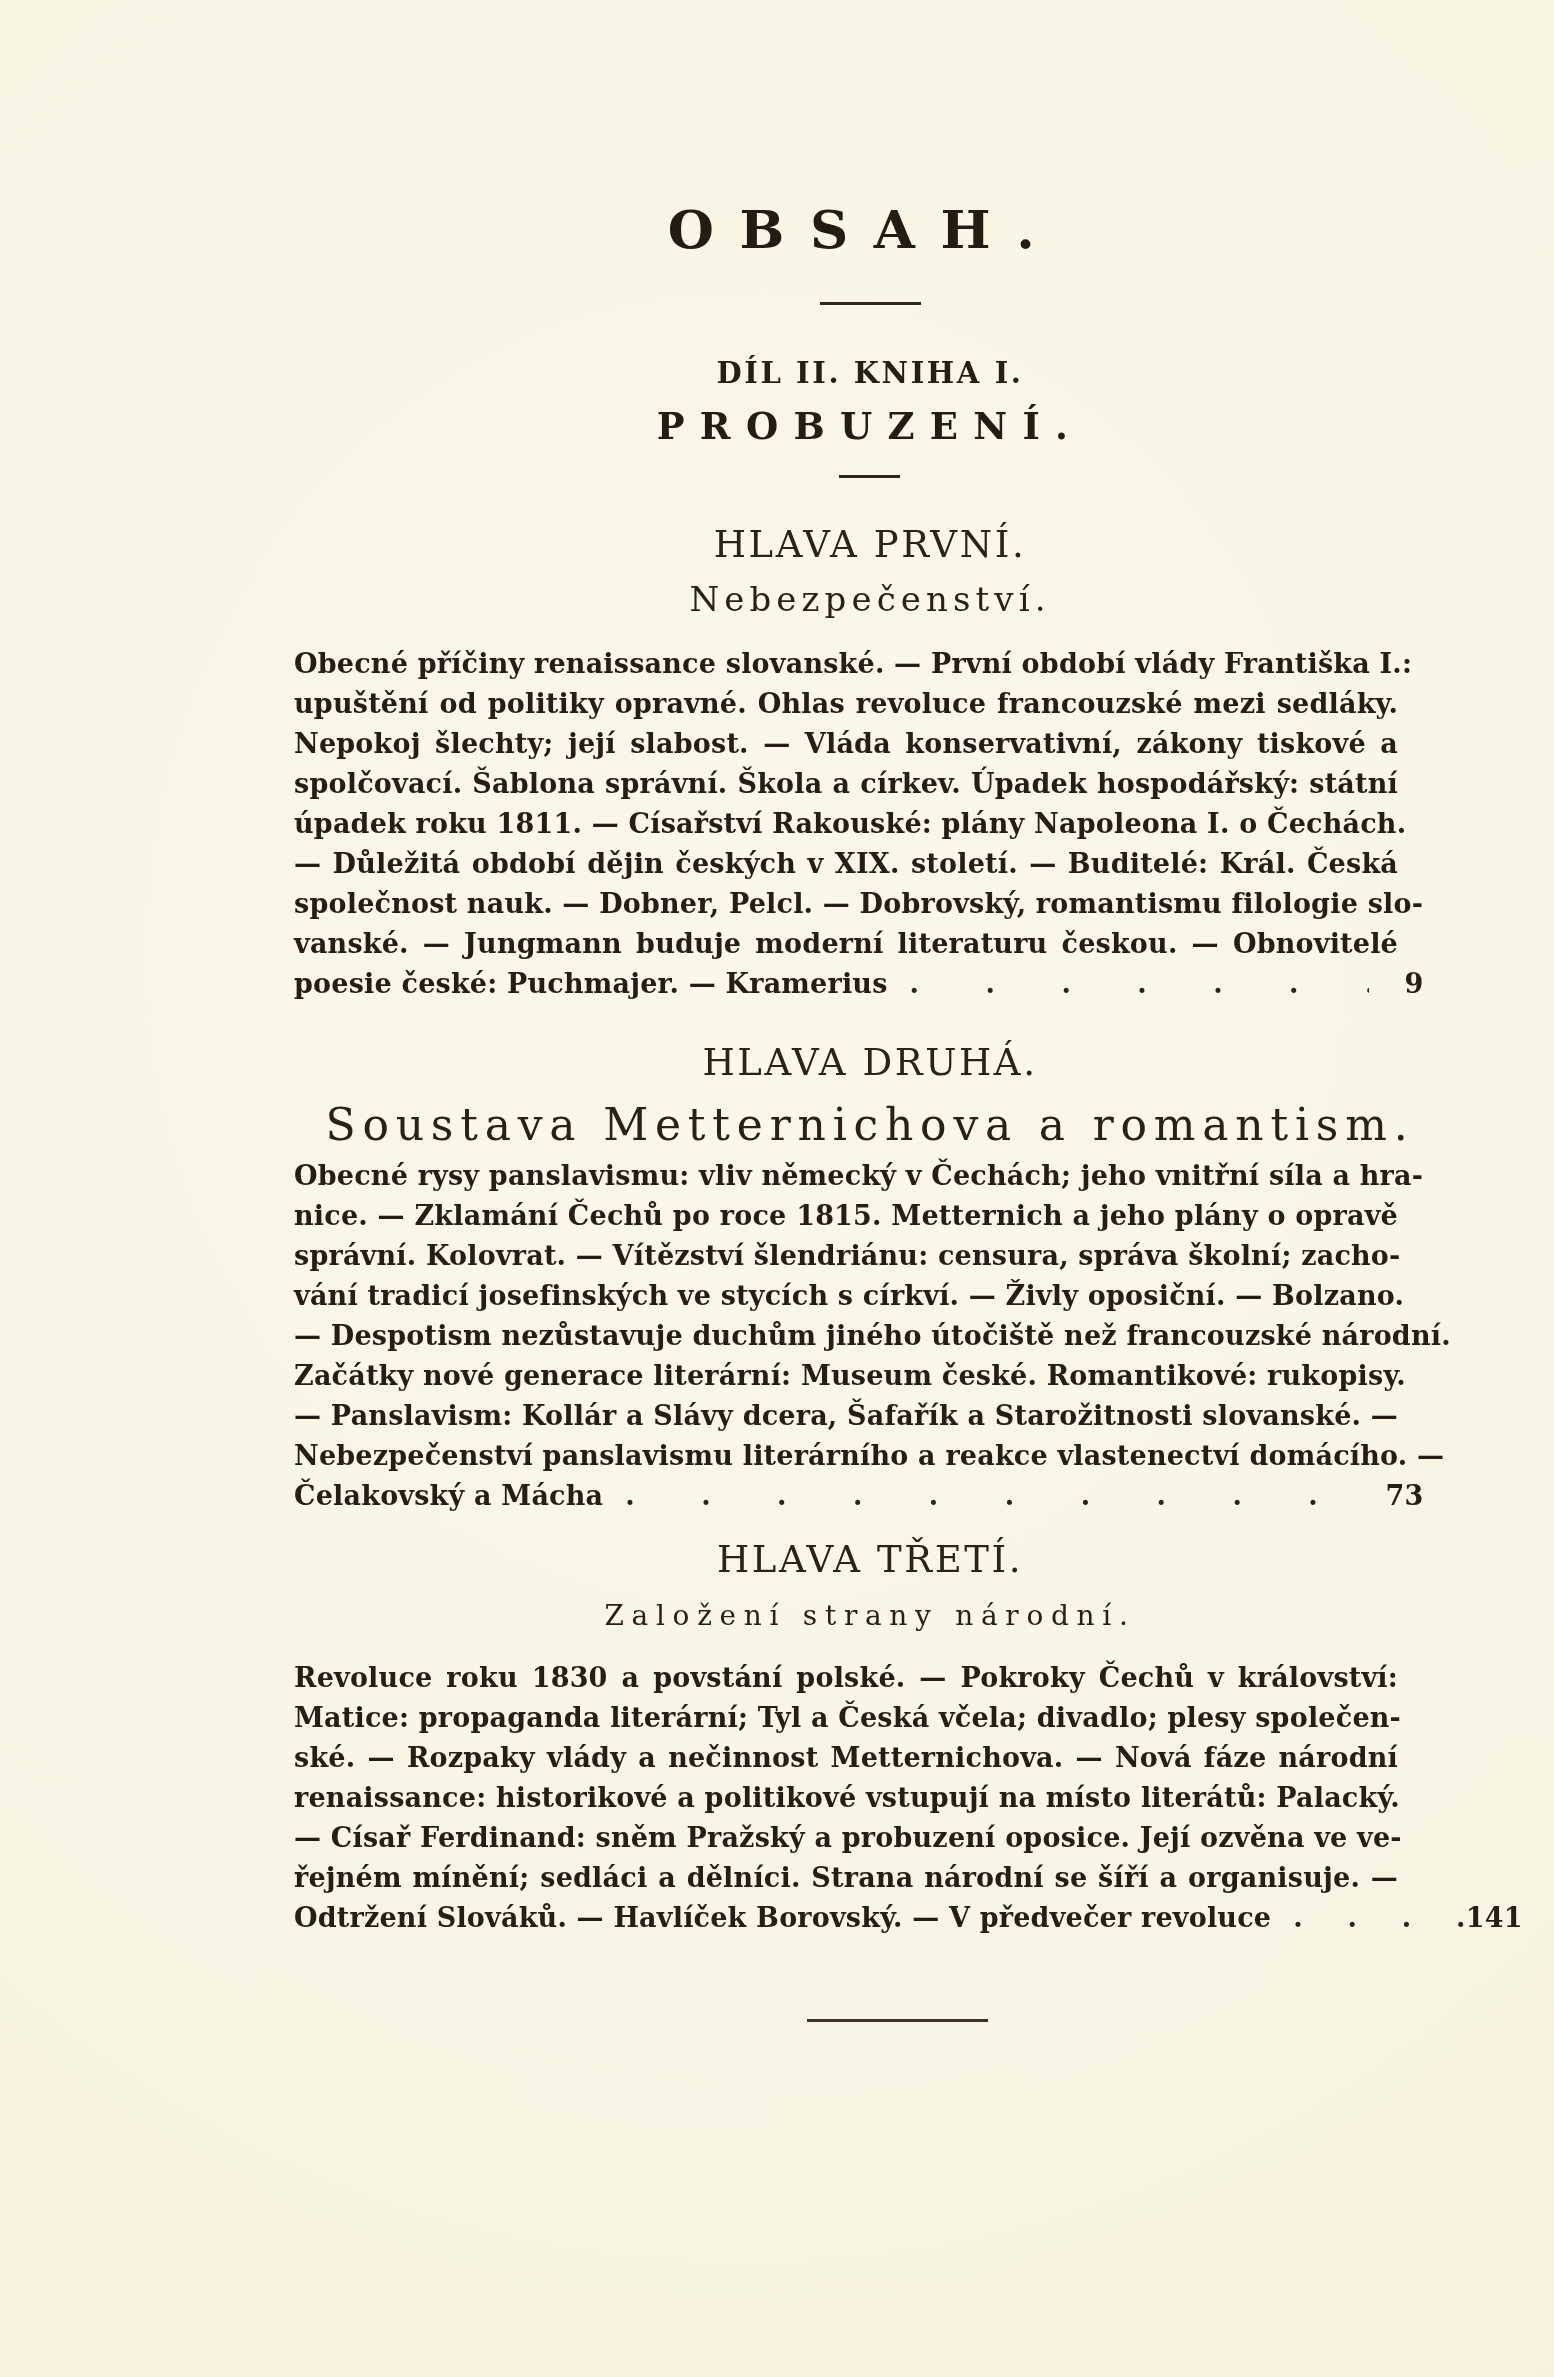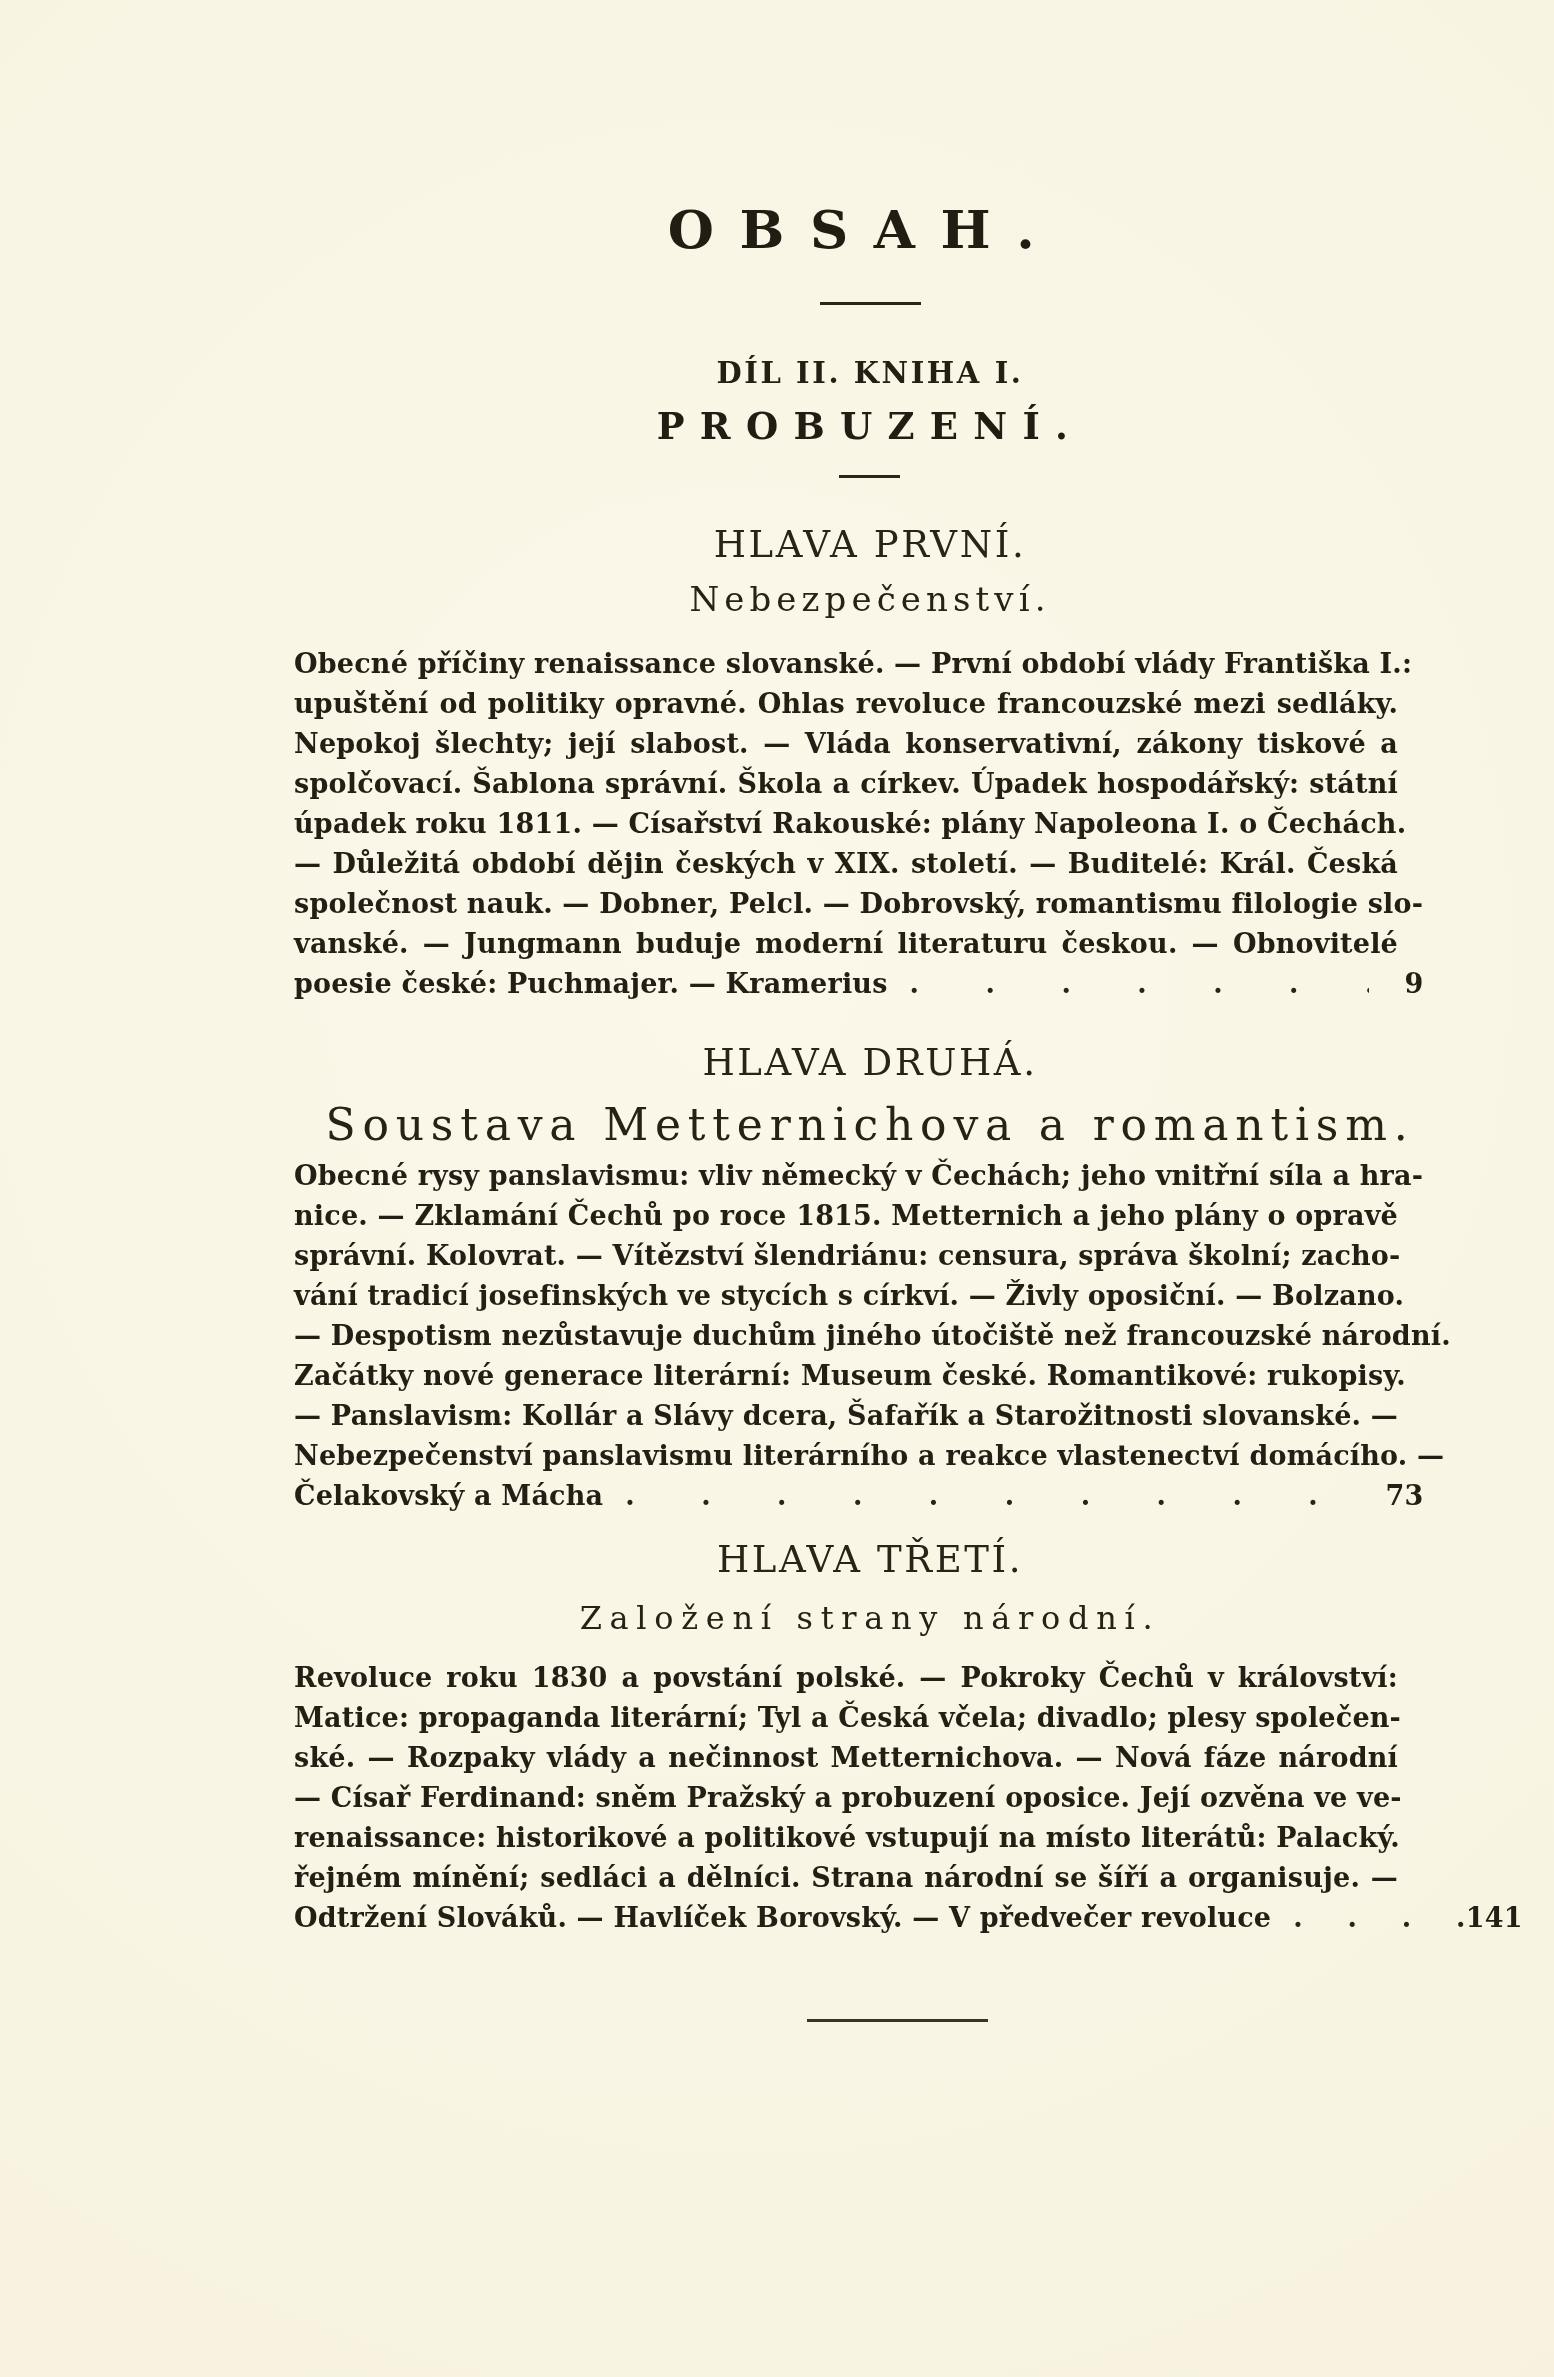--- a/index.html
+++ b/index.html
@@ -69,21 +69,21 @@
   }
   .chap-subheading {
     font-weight: normal;
     color: #282116;
   }
   .s1-head { position: absolute; top: 523px; left: 0; right: 0; }
   .s1-sub  { position: absolute; top: 579px; left: 0; right: 0; font-size: 34px; letter-spacing: 5.1px; }
   .s2-head { position: absolute; top: 1041px; left: 0; right: 0; }
   .s2-sub  { position: absolute; top: 1099px; left: 0; right: 0; font-size: 44px; letter-spacing: 6.8px; }
   .s3-head { position: absolute; top: 1538px; left: 0; right: 0; }
-  .s3-sub  { position: absolute; top: 1599px; left: 0; right: 0; font-size: 32px; letter-spacing: 7.7px; }
+  .s3-sub  { position: absolute; top: 1599px; left: 0; right: 0; font-size: 28px; letter-spacing: 7.7px; }
 
   .para {
     position: absolute;
     left: 0;
     width: 1104px;
     font-size: 27px;
     font-weight: bold;
     letter-spacing: 0.2px;
     color: #241e14;
   }
@@ -178,22 +178,22 @@
         <span class="pgnum">73</span>
       </div>
     </div>
 
     <div class="chap-heading centered s3-head">HLAVA TŘETÍ.</div>
     <div class="chap-subheading centered s3-sub">Založení strany národní.</div>
     <div class="para p3">
       <div class="tline">Revoluce roku 1830 a povstání polské. — Pokroky Čechů v království:</div>
       <div class="tline">Matice: propaganda literární; Tyl a Česká včela; divadlo; plesy společen-</div>
       <div class="tline">ské. — Rozpaky vlády a nečinnost Metternichova. — Nová fáze národní</div>
+      <div class="tline">renaissance: historikové a politikové vstupují na místo literátů: Palacký.</div>
       <div class="tline">— Císař Ferdinand: sněm Pražský a probuzení oposice. Její ozvěna ve ve-</div>
-      <div class="tline">renaissance: historikové a politikové vstupují na místo literátů: Palacký.</div>
       <div class="tline">řejném mínění; sedláci a dělníci. Strana národní se šíří a organisuje. —</div>
       <div class="leader-line">
         <span class="ll-text">Odtržení Slováků. — Havlíček Borovský. — V předvečer revoluce</span>
         <span class="dots">. . . .</span>
         <span class="spacer"></span>
         <span class="pgnum">141</span>
       </div>
     </div>
 
   </div>

